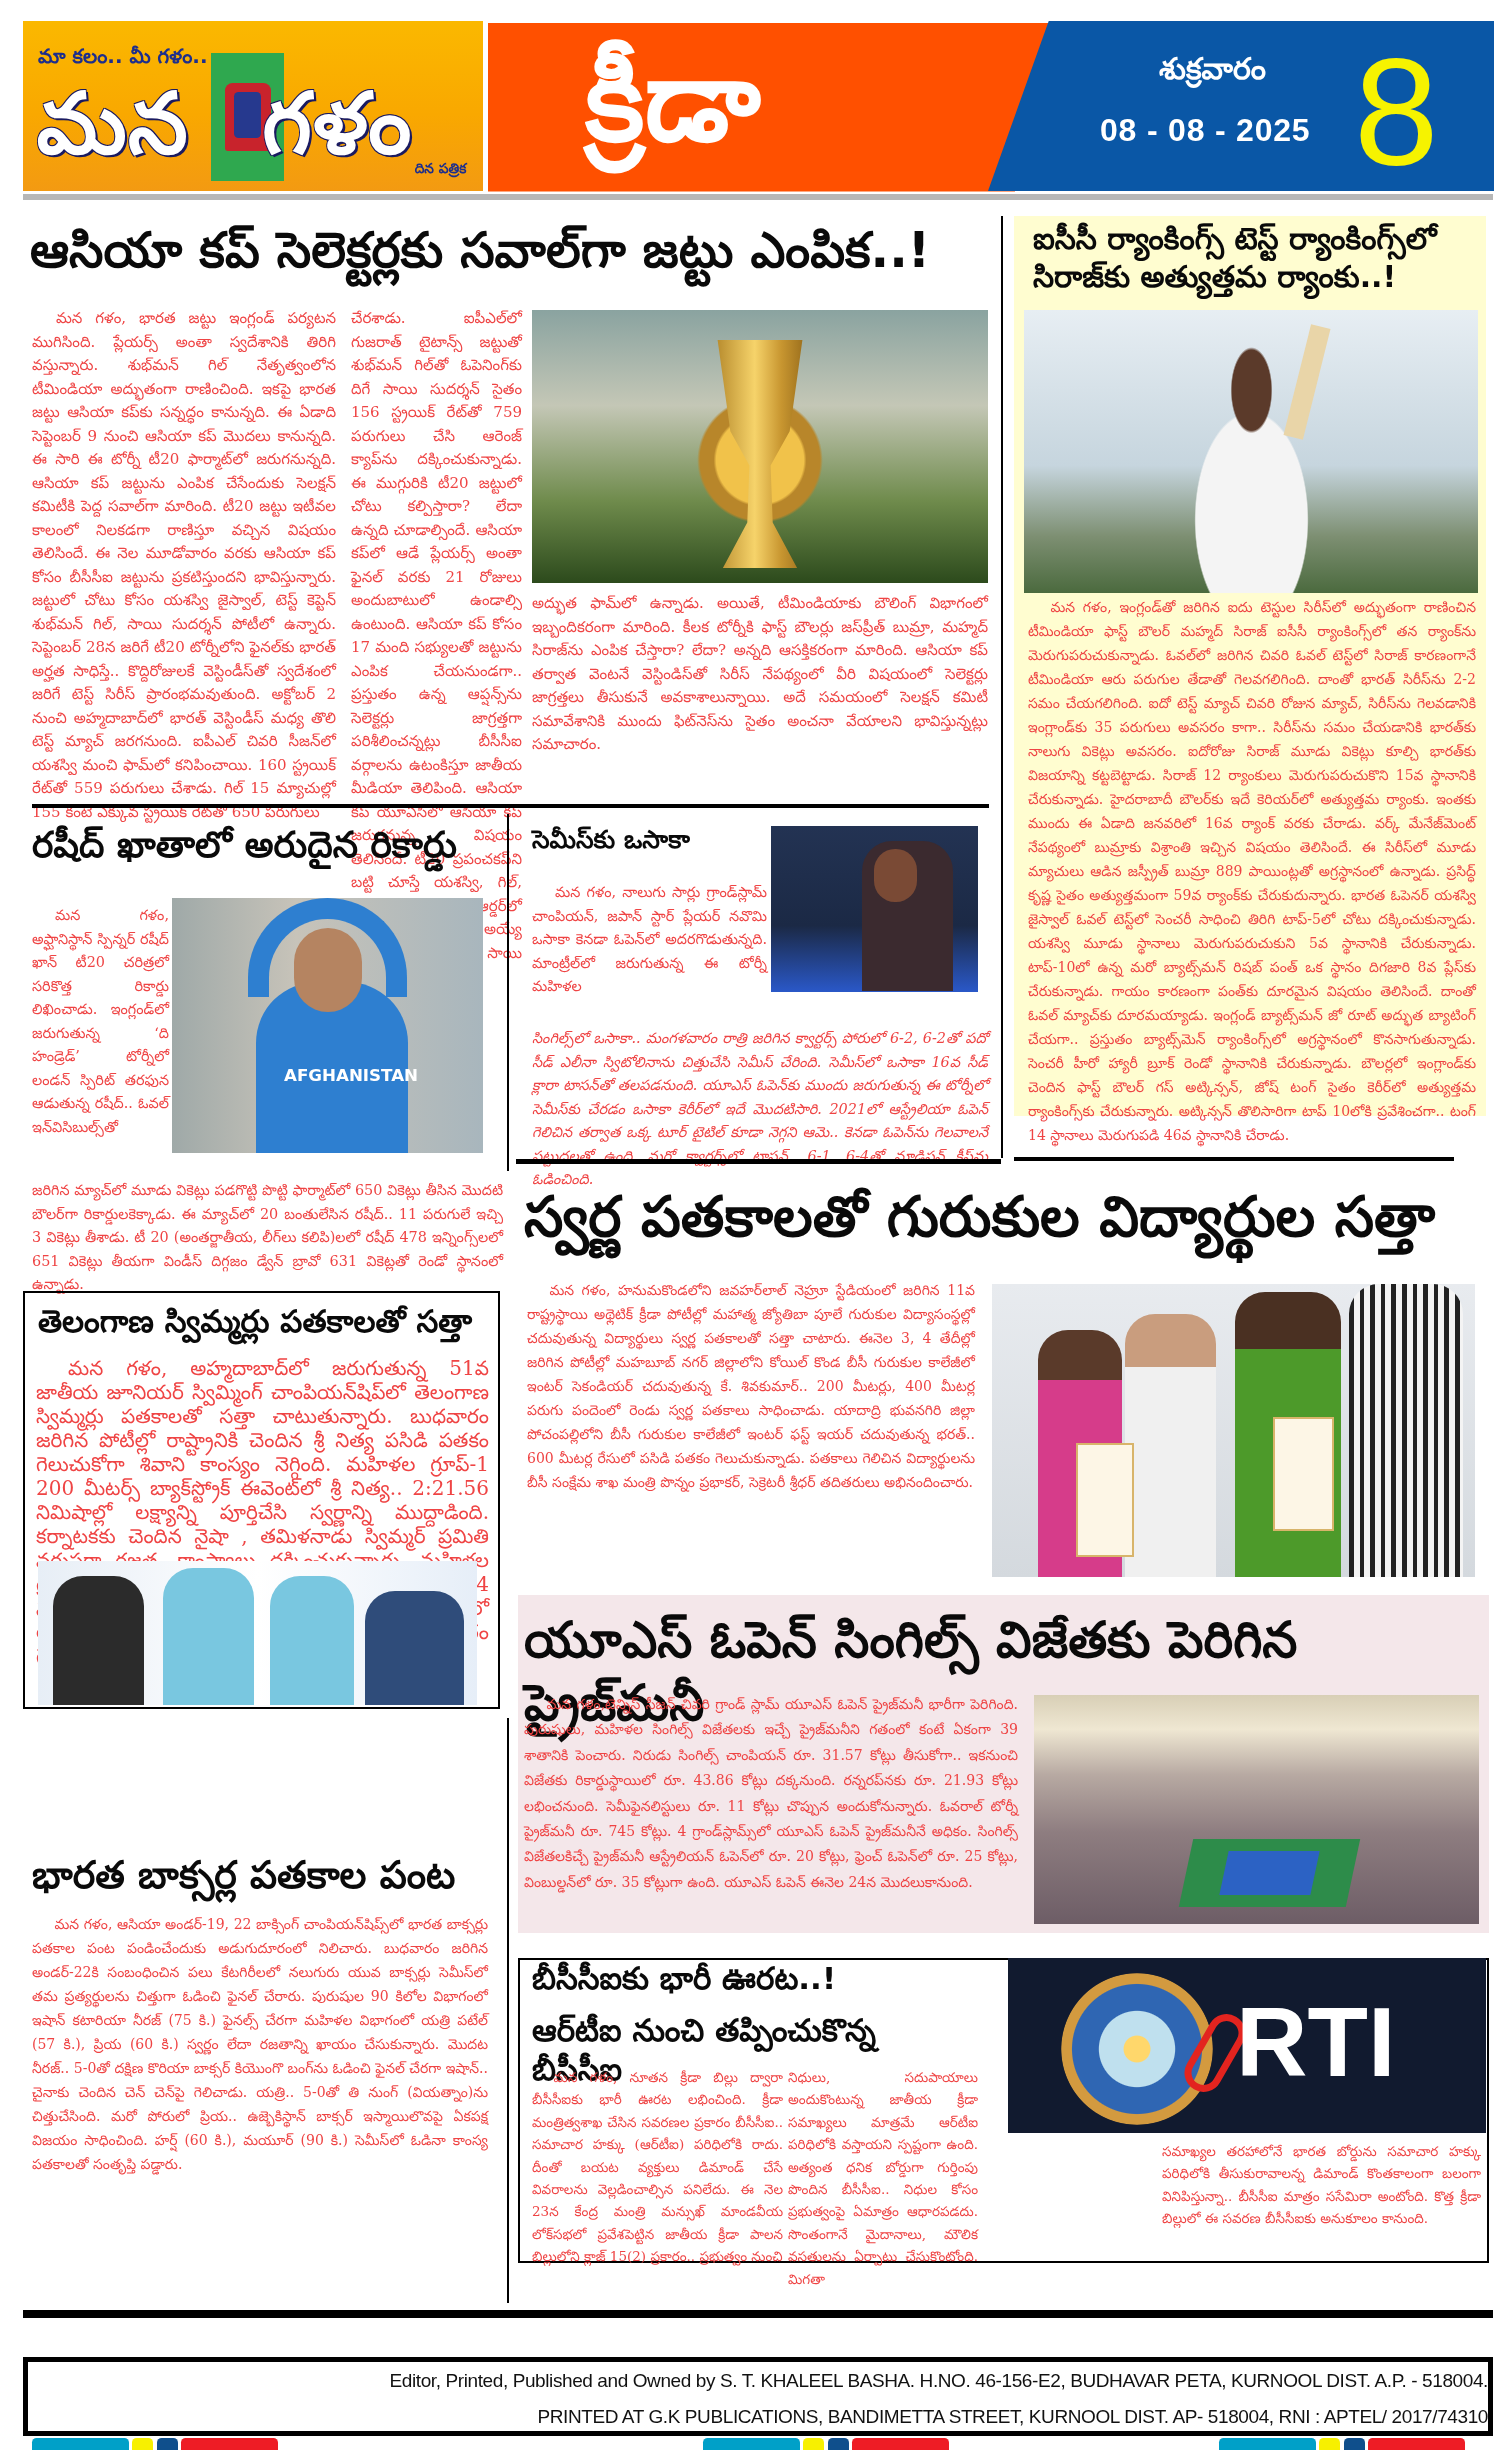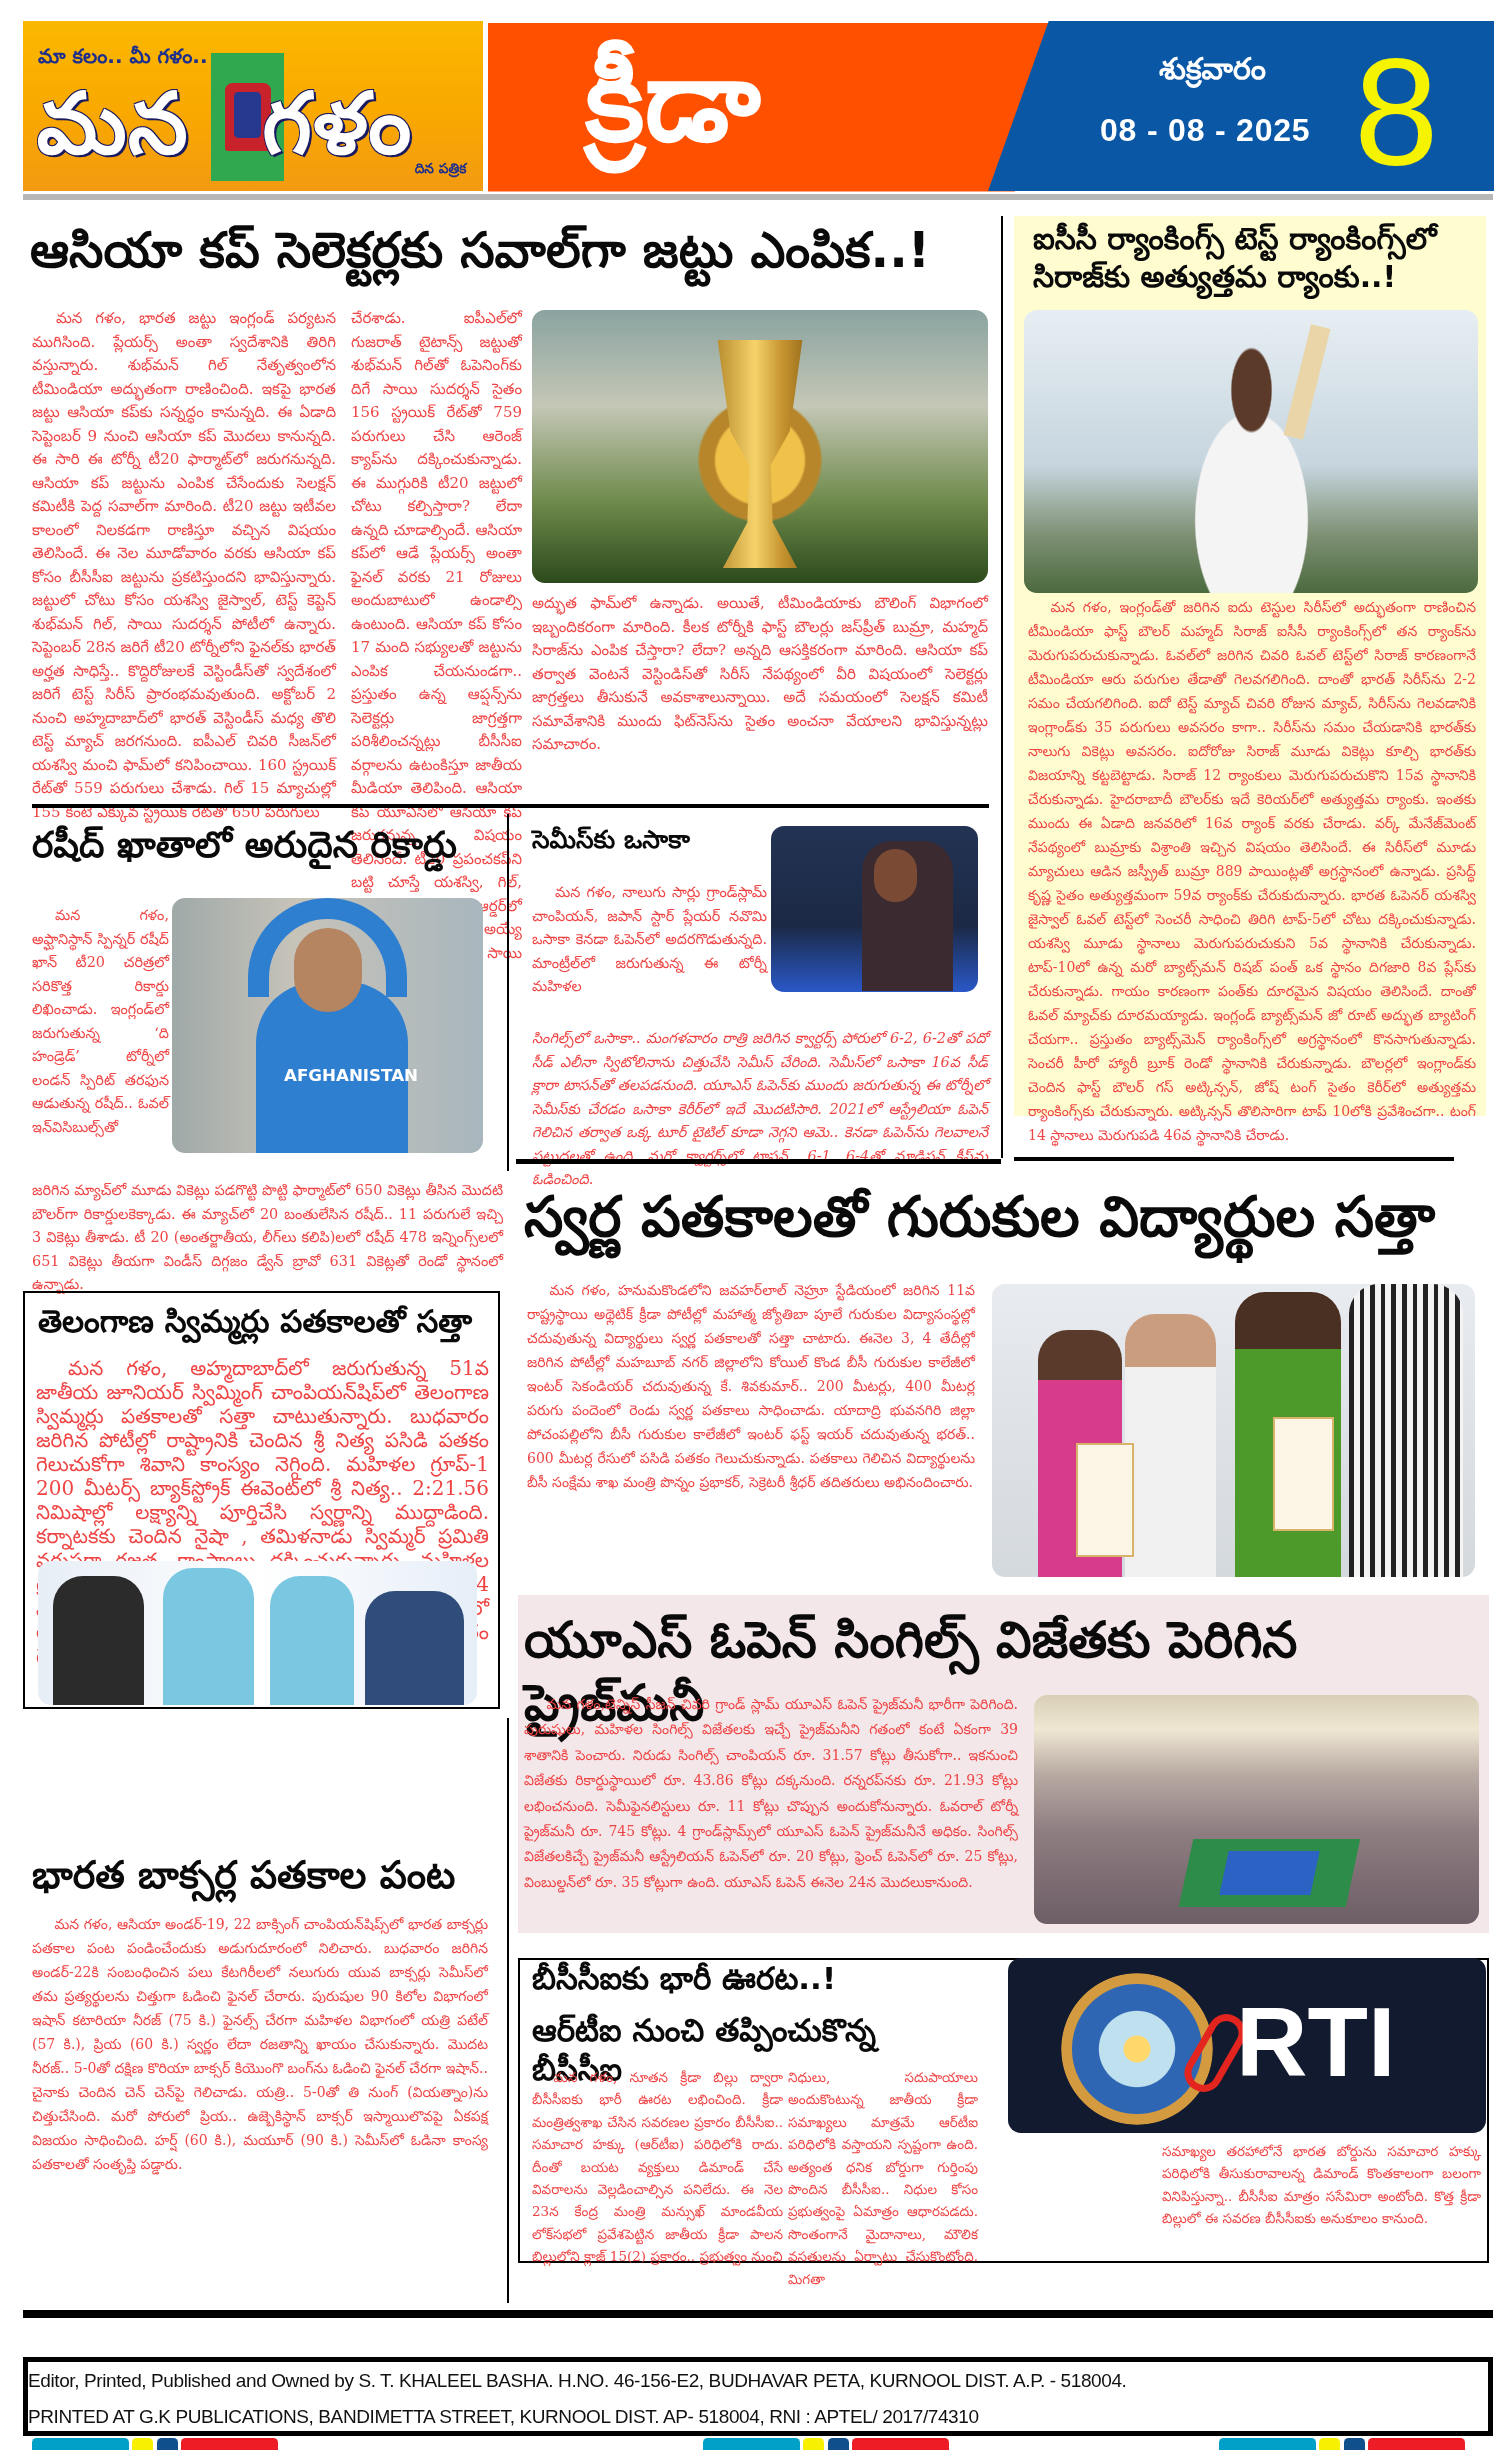--- a/index.html
+++ b/index.html
@@ -33,21 +33,21 @@
 
   #topline { left: 23px; top: 194px; width: 1470px; height: 6px; background: #b7b7b7; }
 
   
   .hl { font-family: "DejaVu Sans", sans-serif; color: #0a0a0a; line-height: 1.25; }
   .hl.bold { font-weight: bold; }
   .body { font-size: 15px; line-height: 23.5px; color: #ef4444; text-align: justify; font-family: "DejaVu Serif", serif; }
   .indent { text-indent: 1.6em; }
 
   .rule { position: absolute; background: #000; }
-  .photo { position: absolute; overflow: hidden; border-radius: 13px; }
+  .photo { position: absolute; overflow: hidden; }
 
   
   #a1-head { left: 30px; top: 220px; width: 949px; font-size: 49px; }
   #a1-col1 { left: 32px; top: 307px; width: 304px; }
   #a1-col2 { left: 351px; top: 307px; width: 171px; }
   #a1-photo { left: 532px; top: 310px; width: 456px; height: 273px;
     background: radial-gradient(circle at 50% 55%, #f1c24a 0 16%, #b8862a 17% 22%, transparent 23%),
                 linear-gradient(180deg, #8aa3a0 0%, #c4c7b6 35%, #6f8b4c 70%, #2c4a1c 100%); }
   #a1-photo .cup { position: absolute; left: 175px; top: 30px; width: 106px; height: 228px;
     background: linear-gradient(90deg, #a87a1f, #f6d36a 45%, #c89630 70%, #8b6116);
@@ -133,21 +133,21 @@
   #bc-photo .rti { position: absolute; left: 228px; top: 34px; font-family: "Liberation Sans", sans-serif; font-weight: bold; font-size: 99px; color: #fff; line-height: 1; }
   #bc-col3 { left: 1162px; top: 2140px; width: 319px; font-size: 13.5px; line-height: 22.4px; }
 
   
   #bx-head { left: 32px; top: 1852px; width: 471px; font-size: 38px; }
   #bx-body { left: 32px; top: 1912px; width: 456px; font-size: 14px; line-height: 24px; }
 
   
   #foot-rule { left: 23px; top: 2310px; width: 1470px; height: 7.6px; }
   #foot-box { left: 23px; top: 2357px; width: 1470px; height: 79px; border: 5.3px solid #000; }
-  .foot-line { position: absolute; left: 0; width: 100%; text-align: left; font-family: "Liberation Sans", sans-serif; font-size: 19px; color: #111; letter-spacing: -0.4px; }
+  .foot-line { position: absolute; left: 0; width: 100%; text-align: right; font-family: "Liberation Sans", sans-serif; font-size: 19px; color: #111; letter-spacing: -0.4px; }
   #foot-l1 { top: 7.6px; }
   #foot-l2 { top: 44px; }
 
   .bars { position: absolute; top: 2438px; height: 12px; width: 258px; }
   .bar-c { position: absolute; top: 0; height: 12px; border-radius: 4.6px 4.6px 0 0; }
 </style>
 </head>
 <body>
 
 <div id="masthead" class="abs">

